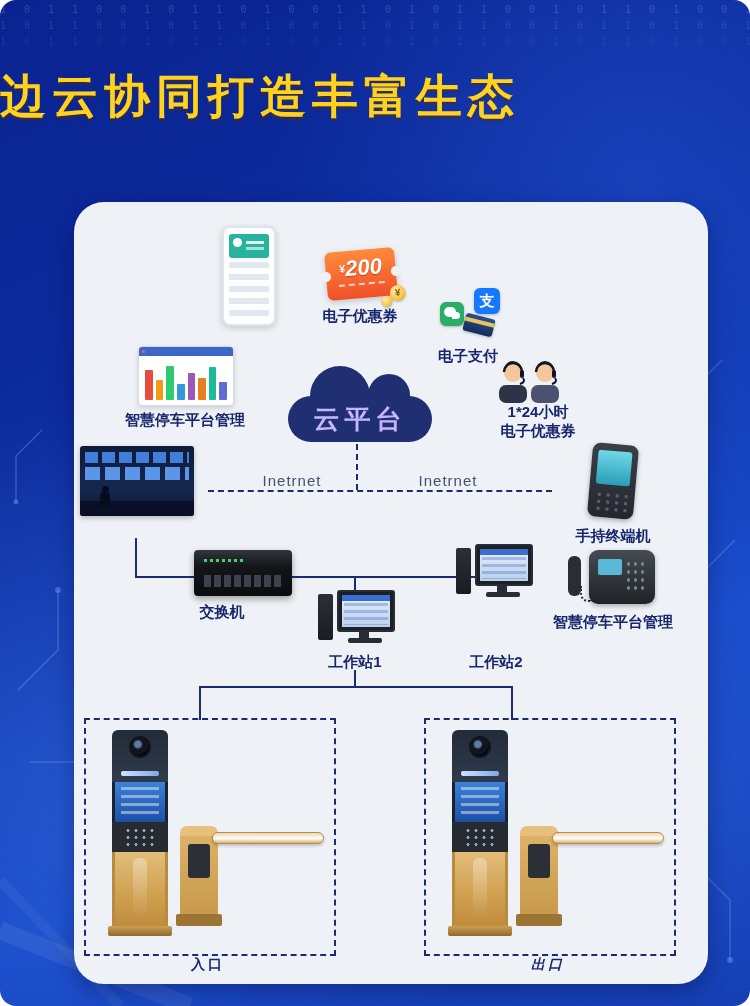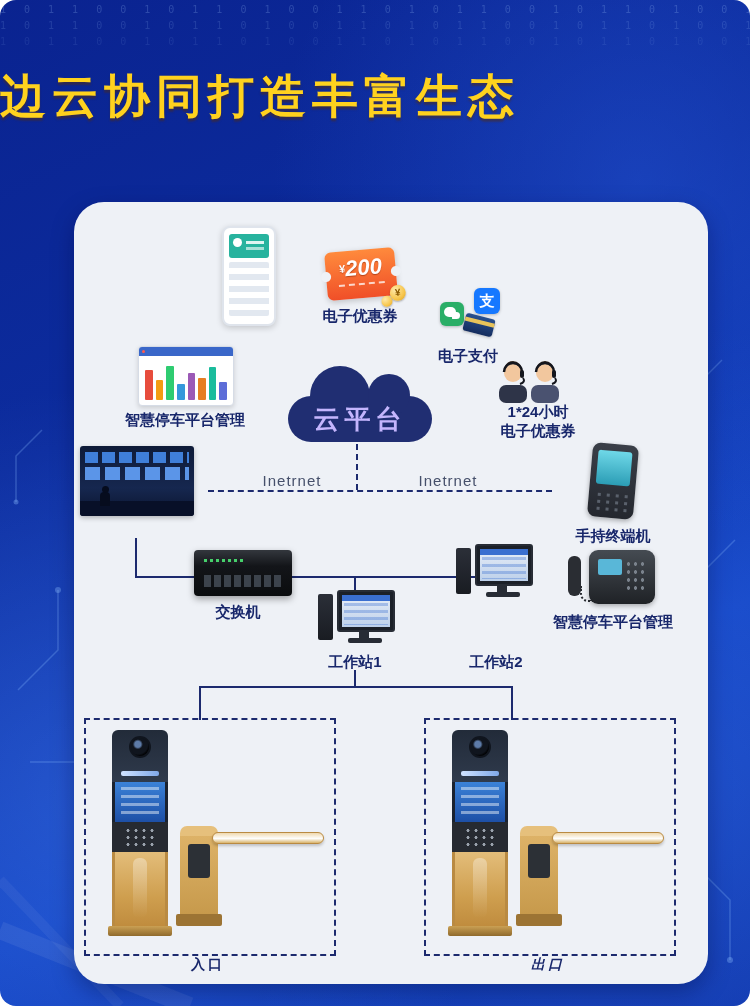--- a/index.html
+++ b/index.html
@@ -261,21 +261,21 @@
   <div class="node term" style="left:590px;top:444px;">
     <div class="term-screen"></div>
     <div class="term-keys"></div>
   </div>
   <div class="lbl" style="left:543px;top:526px;width:140px;">手持终端机</div>
 
   <div class="node switch" style="left:194px;top:550px;">
     <div class="switch-leds"></div>
     <div class="switch-ports"></div>
   </div>
-  <div class="lbl" style="left:168px;top:602px;width:140px;">交换机</div>
+  <div class="lbl" style="left:152px;top:602px;width:140px;">交换机</div>
 
   <div class="node ws" style="left:456px;top:544px;">
     <div class="ws-tower"></div>
     <div class="ws-mon">
         <div class="ws-scr"></div>
       </div>
     <div class="ws-stand"></div>
     <div class="ws-base"></div>
   </div>
   <div class="lbl" style="left:426px;top:608px;width:140px;margin-top:44px;">工作站2</div>

